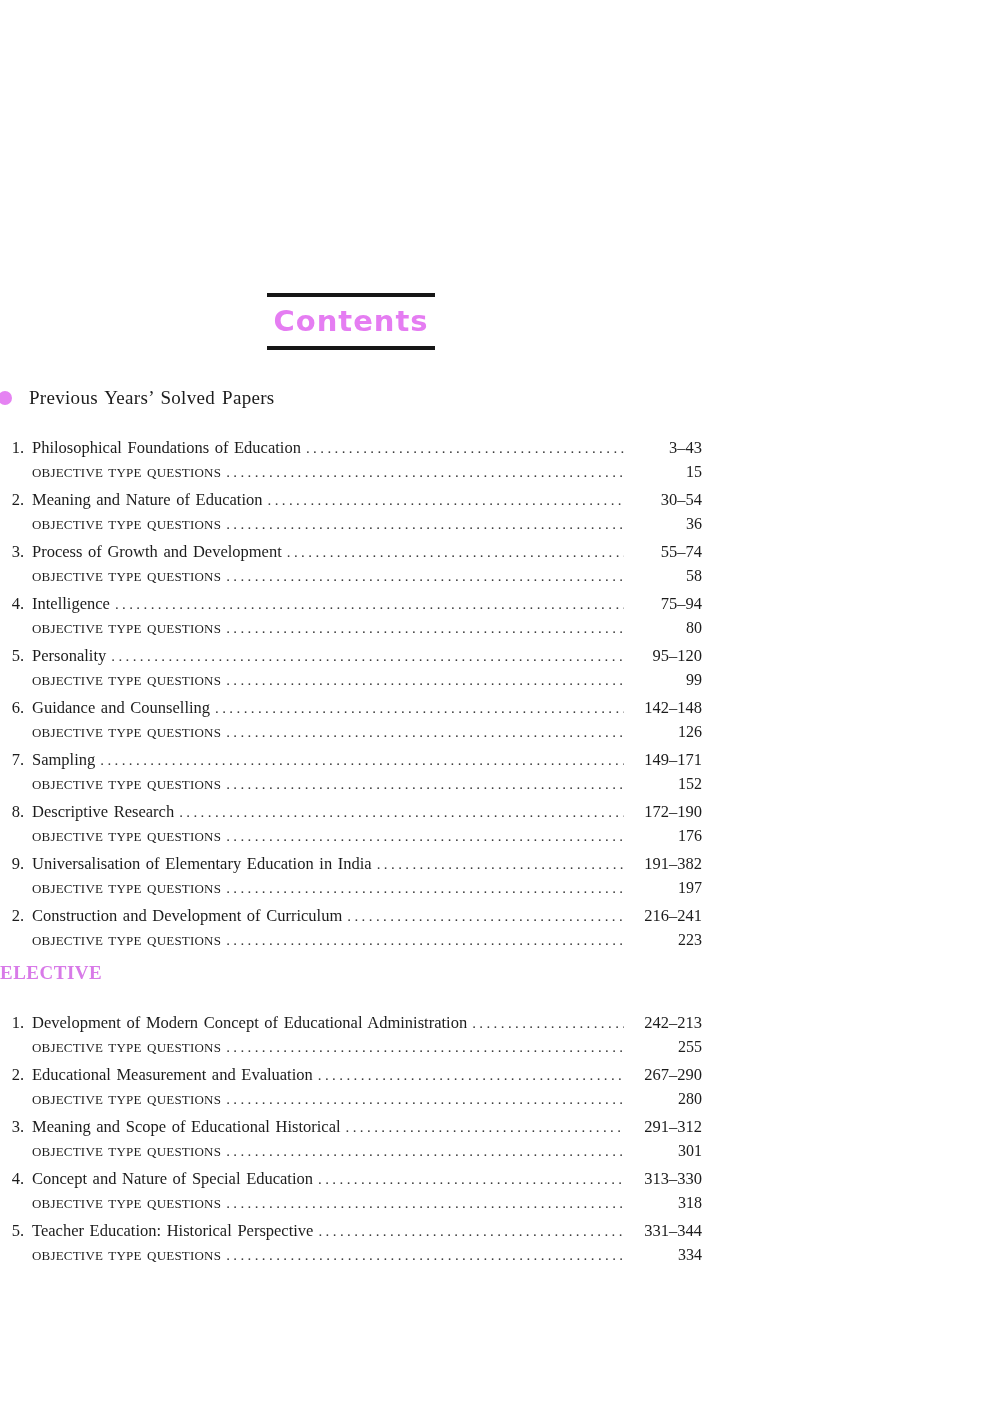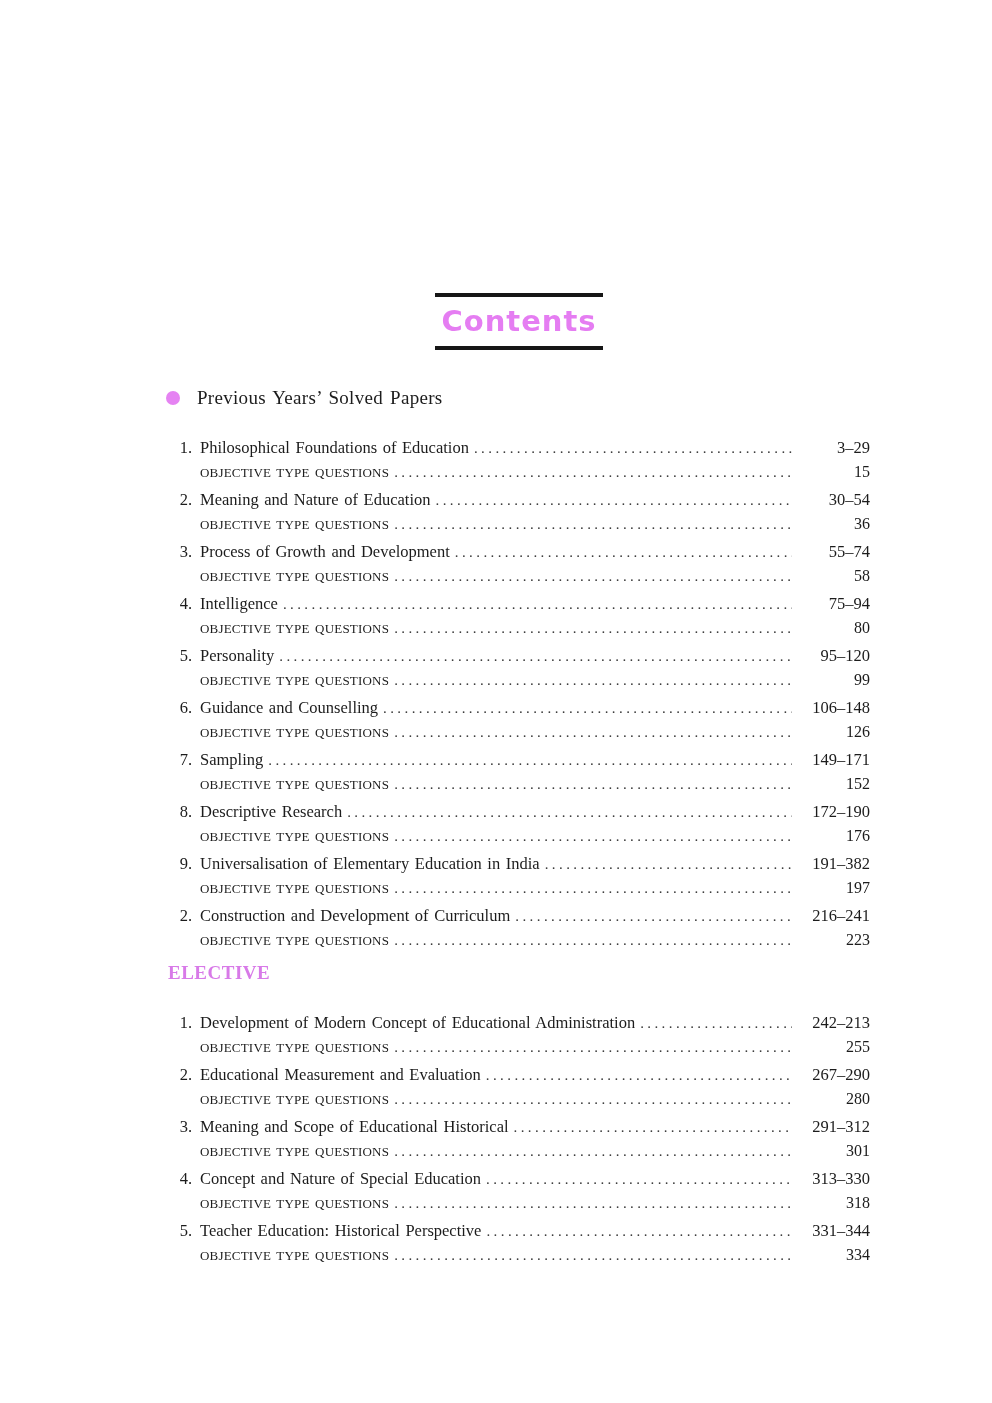--- a/index.html
+++ b/index.html
@@ -12,21 +12,20 @@
   }
   html,body{margin:0;padding:0;}
   body{
     width:992px;height:1403px;
     background:#ffffff;
     font-family:"Liberation Serif","DejaVu Serif",serif;
     color:var(--text);
     overflow:hidden;
   }
   .content{
-    margin-left:168px;
     width:702px;
     padding-top:293px;
   }
   
   .title-block{
     width:168px;
     margin:0 auto 0 auto;
   }
   .title-rule{
     height:4px;
@@ -132,21 +131,21 @@
     <span class="bullet-dot"></span>
     <span class="section-heading">Previous Years’ Solved Papers</span>
   </div>
 
   <div class="toc-list" id="solved-list">
   <div class="entry">
     <div class="row chapter">
       <span class="num">1.</span>
       <span class="etitle">Philosophical Foundations of Education</span>
       <span class="leader"></span>
-      <span class="pages">3–29</span>
+      <span class="pages">3–43</span>
     </div>
     <div class="row sub">
       <span class="indent"></span>
       <span class="sub-label">OBJECTIVE TYPE QUESTIONS</span>
       <span class="leader"></span>
       <span class="pages">15</span>
     </div>
   </div>
 
   <div class="entry">
@@ -207,21 +206,21 @@
       <span class="leader"></span>
       <span class="pages">99</span>
     </div>
   </div>
 
   <div class="entry">
     <div class="row chapter">
       <span class="num">6.</span>
       <span class="etitle">Guidance and Counselling</span>
       <span class="leader"></span>
-      <span class="pages">106–148</span>
+      <span class="pages">142–148</span>
     </div>
     <div class="row sub">
       <span class="indent"></span>
       <span class="sub-label">OBJECTIVE TYPE QUESTIONS</span>
       <span class="leader"></span>
       <span class="pages">126</span>
     </div>
   </div>
 
   <div class="entry">

